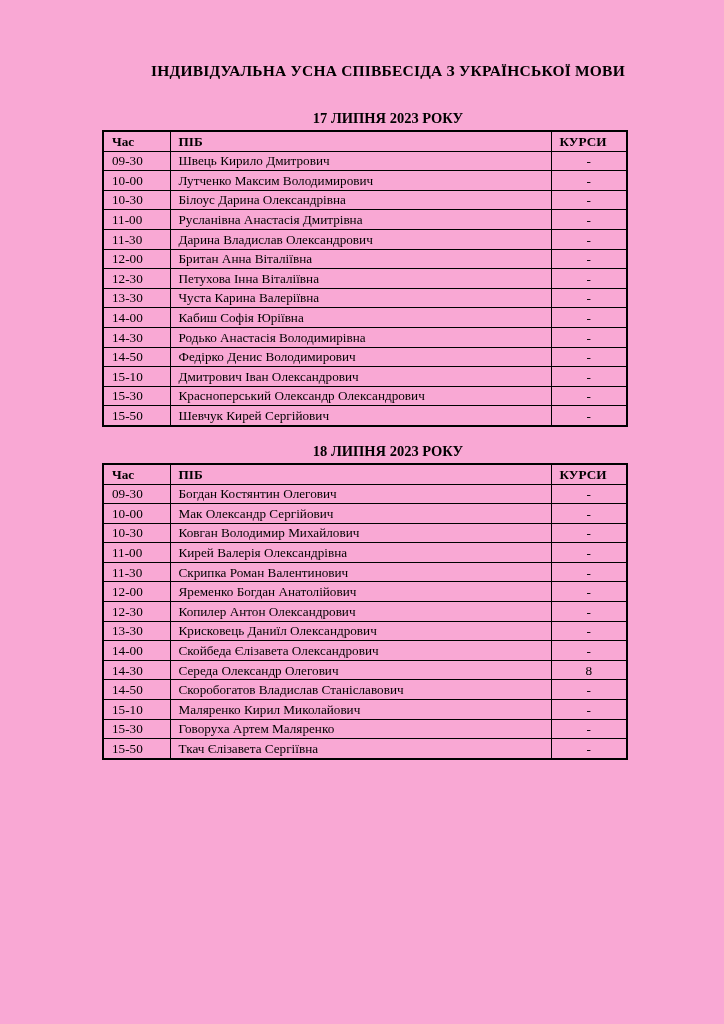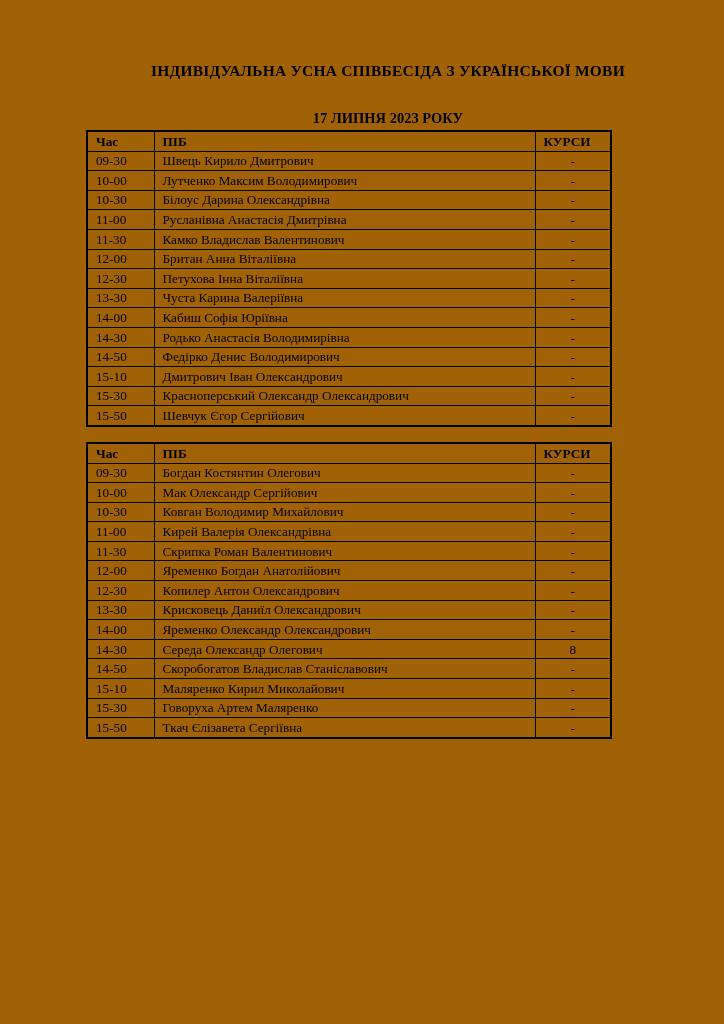--- a/index.html
+++ b/index.html
@@ -12,37 +12,37 @@
     height: 1024px;
     font-family: "Liberation Serif", "DejaVu Serif", serif;
     color: #000000;
     overflow: hidden;
   }
   .page {
     box-sizing: border-box;
     width: 724px;
     height: 1024px;
     padding: 62px 34px 0 86px;
-    background: #a16207;
+    background: #f9a8d4;
   }
   .doc-title {
     font-size: 15.5px;
     font-weight: bold;
     text-align: center;
     margin: 0 0 30px 0;
     letter-spacing: 0.2px;
     white-space: nowrap;
   }
   .table-title {
     font-size: 14.5px;
     font-weight: bold;
     text-align: center;
     margin: 0 0 3px 0;
   }
-  .day-section { margin: 0; }
+  .day-section { margin: 16px; }
   .day-section + .day-section { margin-top: 15px; }
   table.schedule {
     border-collapse: collapse;
     table-layout: fixed;
     width: 524px;
     border: 2px solid #000;
   }
   table.schedule th,
   table.schedule td {
     border: 1.5px solid #000;
@@ -101,21 +101,21 @@
             <td>Білоус Дарина Олександрівна</td>
             <td class="courses-cell">-</td>
           </tr>
           <tr>
             <td>11-00</td>
             <td>Русланівна Анастасія Дмитрівна</td>
             <td class="courses-cell">-</td>
           </tr>
           <tr>
             <td>11-30</td>
-            <td>Камко Владислав Валентинович</td>
+            <td>Дарина Владислав Олександрович</td>
             <td class="courses-cell">-</td>
           </tr>
           <tr>
             <td>12-00</td>
             <td>Британ Анна Віталіївна</td>
             <td class="courses-cell">-</td>
           </tr>
           <tr>
             <td>12-30</td>
             <td>Петухова Інна Віталіївна</td>
@@ -146,28 +146,29 @@
             <td>Дмитрович Іван Олександрович</td>
             <td class="courses-cell">-</td>
           </tr>
           <tr>
             <td>15-30</td>
             <td>Красноперський Олександр Олександрович</td>
             <td class="courses-cell">-</td>
           </tr>
           <tr>
             <td>15-50</td>
-            <td>Шевчук Єгор Сергійович</td>
+            <td>Шевчук Кирей Сергійович</td>
             <td class="courses-cell">-</td>
           </tr>
         </tbody>
     </table>
   </section>
 
   <section class="day-section">
+    <h2 class="table-title">18 ЛИПНЯ 2023 РОКУ</h2>
     <table class="schedule">
       <colgroup>
         <col class="col-time">
         <col class="col-name">
         <col class="col-courses">
       </colgroup>
       <thead>
         <tr>
           <th>Час</th>
           <th>ПІБ</th>
@@ -210,21 +211,21 @@
             <td>Копилер Антон Олександрович</td>
             <td class="courses-cell">-</td>
           </tr>
           <tr>
             <td>13-30</td>
             <td>Крисковець Даниїл Олександрович</td>
             <td class="courses-cell">-</td>
           </tr>
           <tr>
             <td>14-00</td>
-            <td>Яременко Олександр Олександрович</td>
+            <td>Скойбеда Єлізавета Олександрович</td>
             <td class="courses-cell">-</td>
           </tr>
           <tr>
             <td>14-30</td>
             <td>Середа Олександр Олегович</td>
             <td class="courses-cell">8</td>
           </tr>
           <tr>
             <td>14-50</td>
             <td>Скоробогатов Владислав Станіславович</td>

